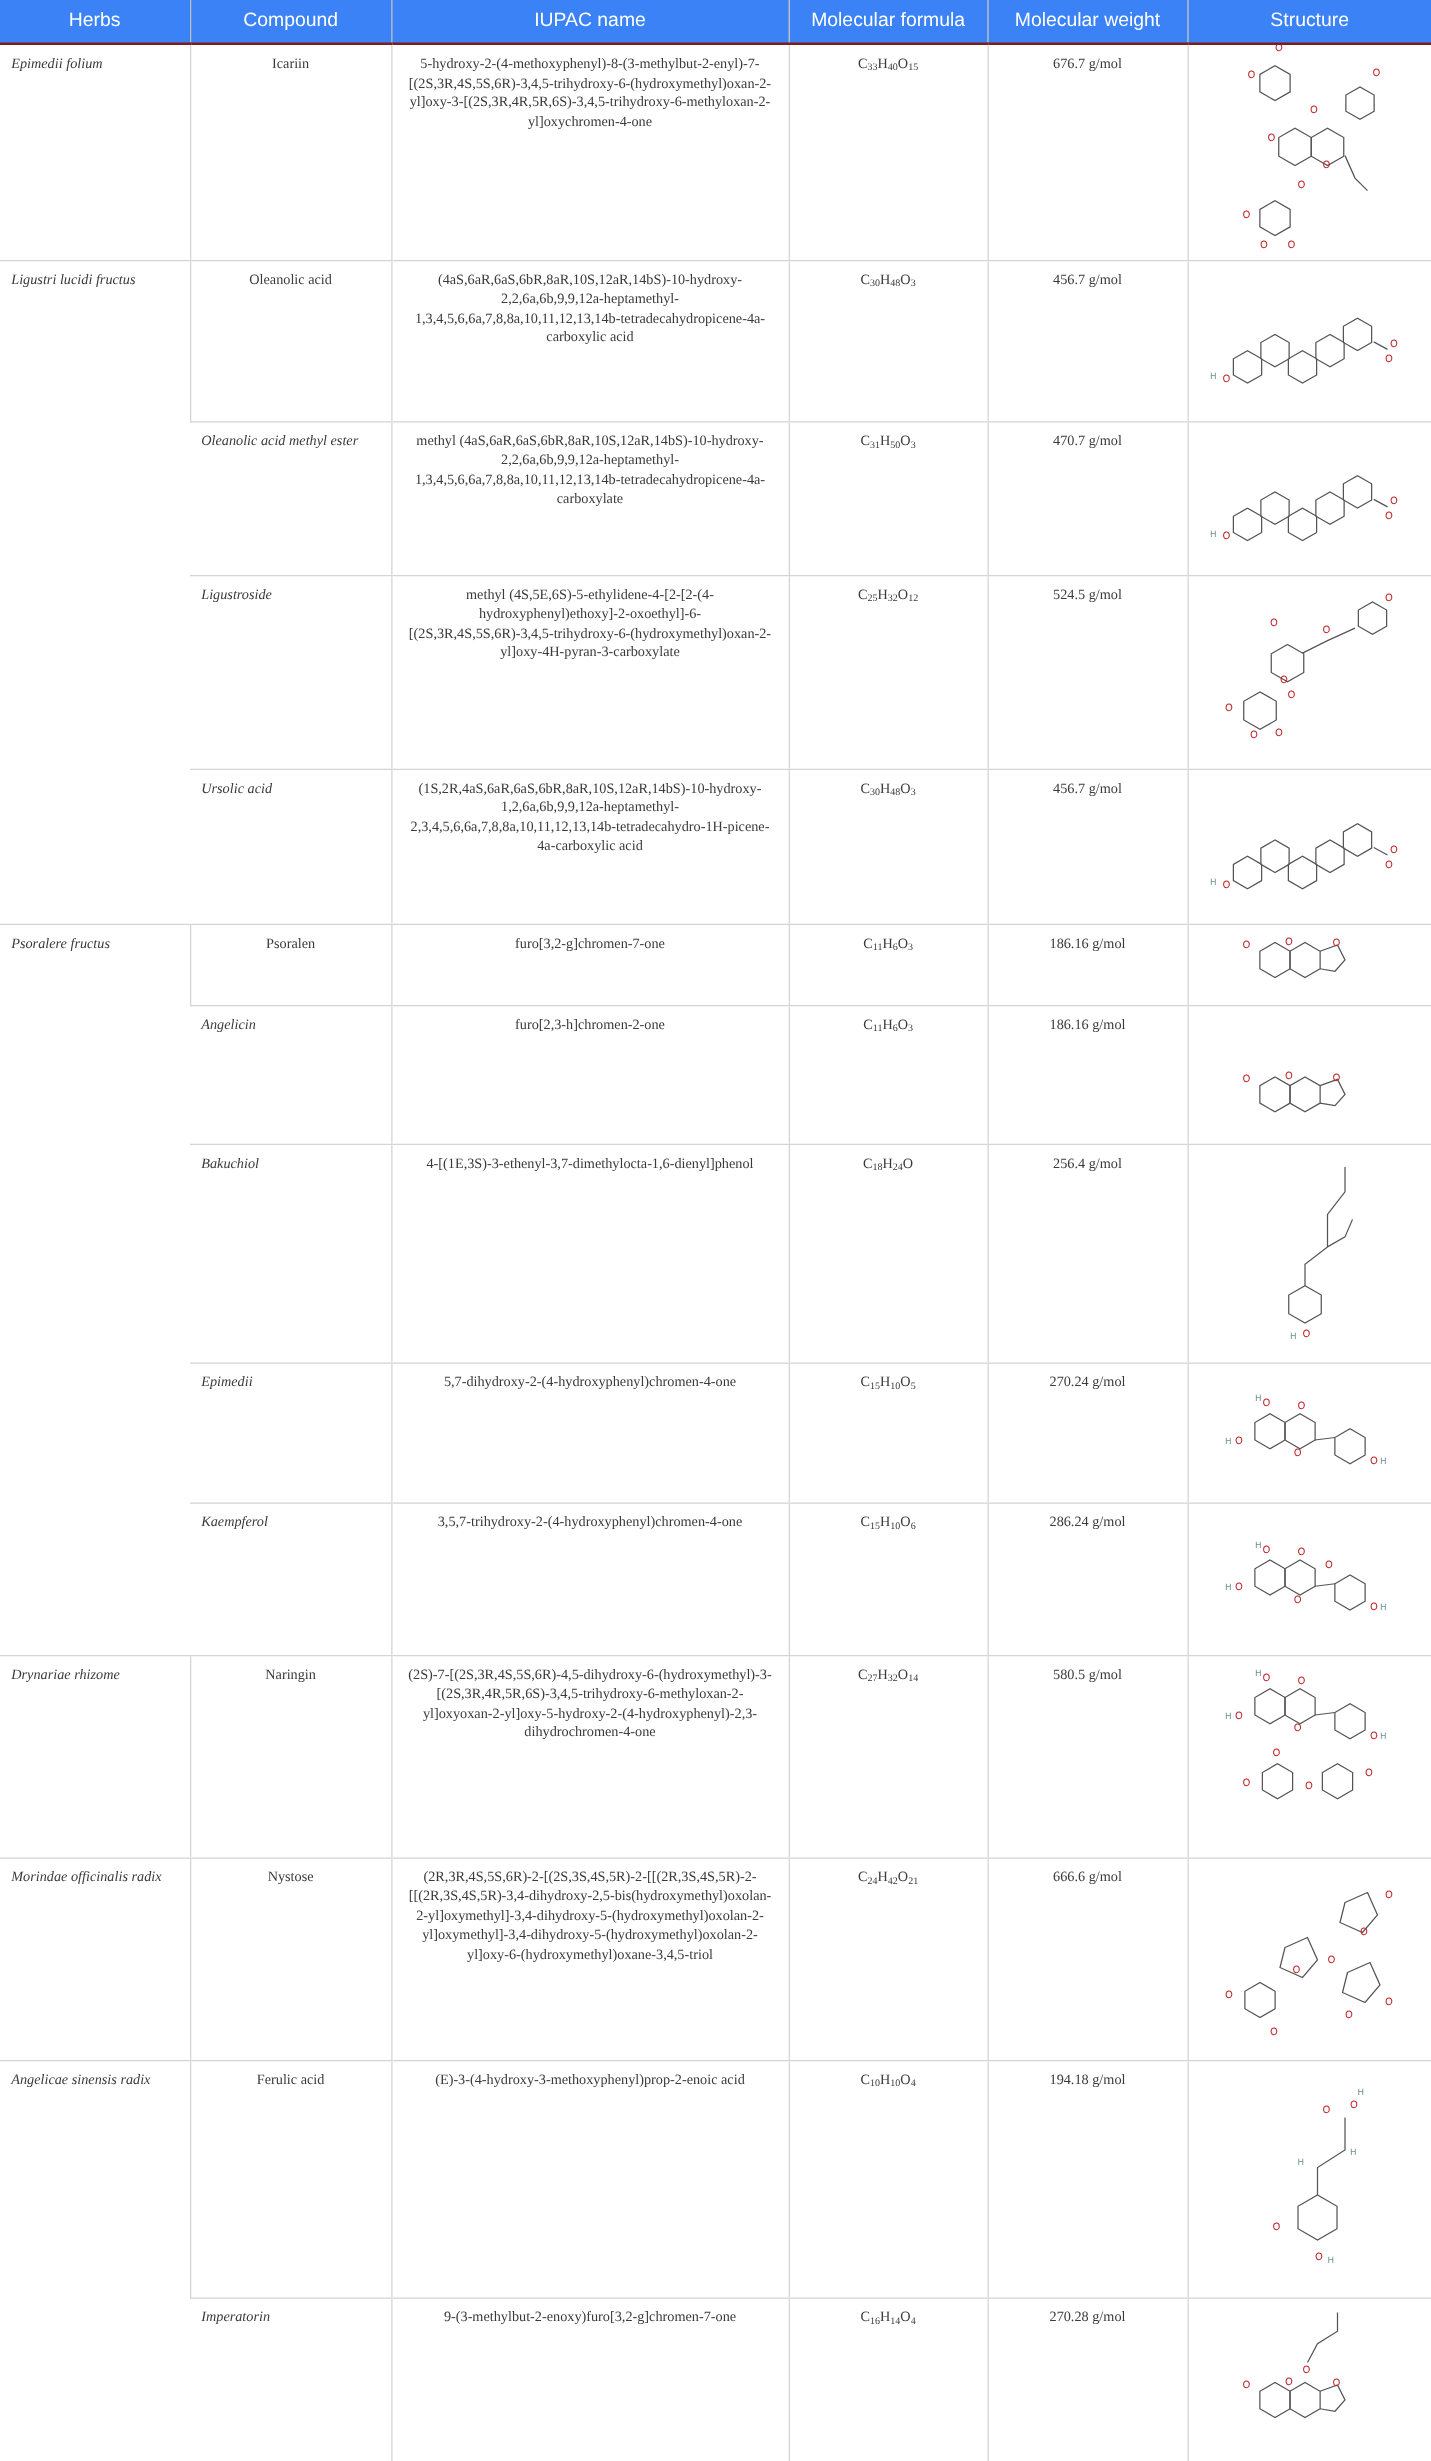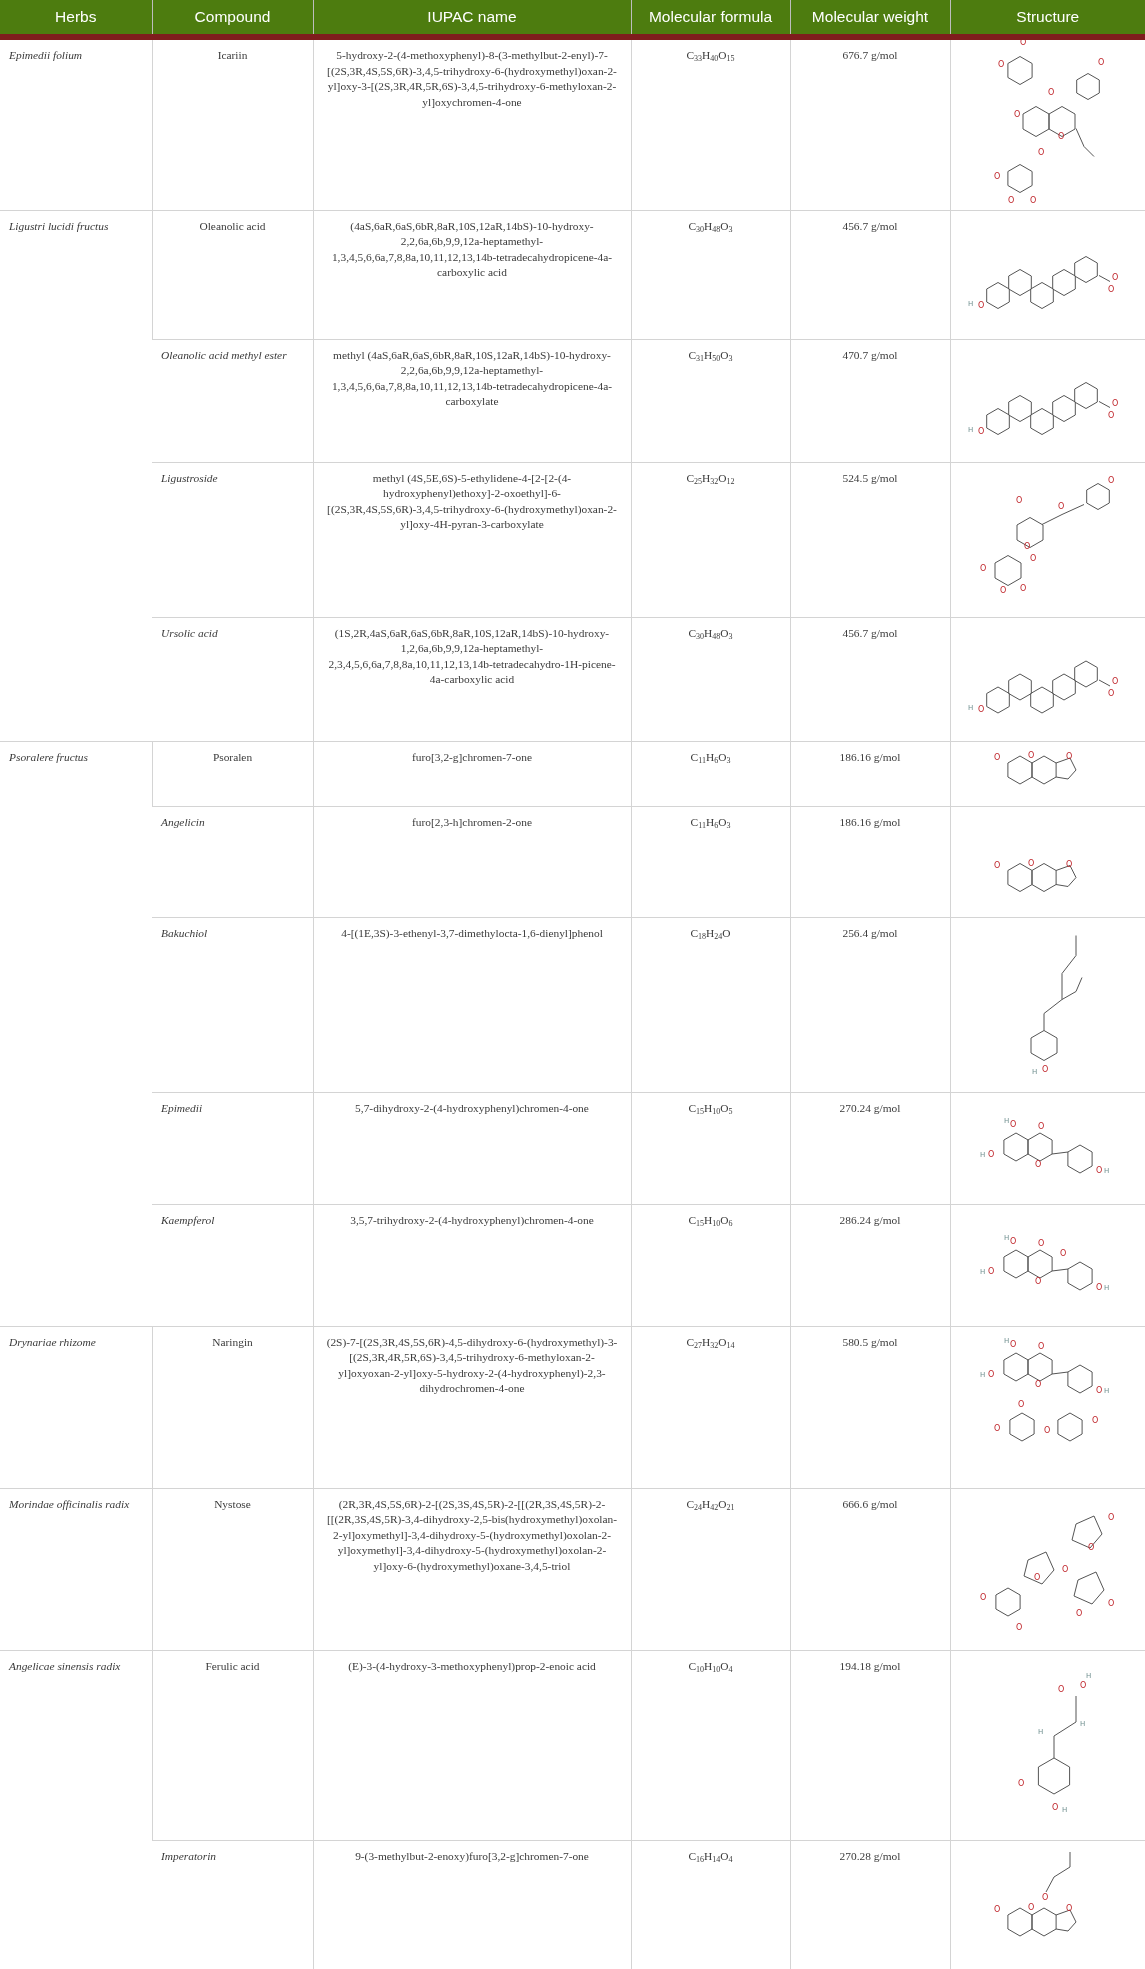--- a/index.html
+++ b/index.html
@@ -1,23 +1,23 @@
 <!DOCTYPE html>
 <html><head>
 <meta charset="utf-8">
 <style>
   html, body { margin: 0; padding: 0; background: #ffffff; }
   body { width: 1145px; height: 1969px; overflow: hidden; font-family: "Liberation Serif", "DejaVu Serif", serif; color: #333; }
   table { border-collapse: collapse; width: 1145px; table-layout: fixed; }
   col.c1 { width: 152px; } col.c2 { width: 161px; } col.c3 { width: 318px; }
   col.c4 { width: 159px; } col.c5 { width: 160px; } col.c6 { width: 195px; }
   thead th {
-    background: #4d7c0f; color: #ffffff; font-family: "Liberation Sans", "DejaVu Sans", sans-serif;
+    background: #3b82f6; color: #ffffff; font-family: "Liberation Sans", "DejaVu Sans", sans-serif;
     font-weight: normal; font-size: 15.5px; height: 34px; padding: 0; text-align: center;
-    border-left: 1px solid #bdbdbd; border-bottom: 6px solid #7f1d1d;
+    border-left: 1px solid #bdbdbd; border-bottom: 2px solid #7f1d1d;
   }
   thead th:first-child { border-left: none; }
   tbody td {
     vertical-align: top; text-align: center; font-size: 11.4px; line-height: 15.5px;
     padding: 8px 6px 0 6px; border-left: 1px solid #d4d4d4; border-bottom: 1.5px solid #d4d4d4;
     color: #3a3a3a;
   }
   tbody td:first-child { border-left: none; text-align: left; padding-left: 9px; font-style: italic; margin-top: 41px; }
   td.iupac { padding-left: 12px; padding-right: 12px; }
   td.struct { padding: 0; position: relative; }

